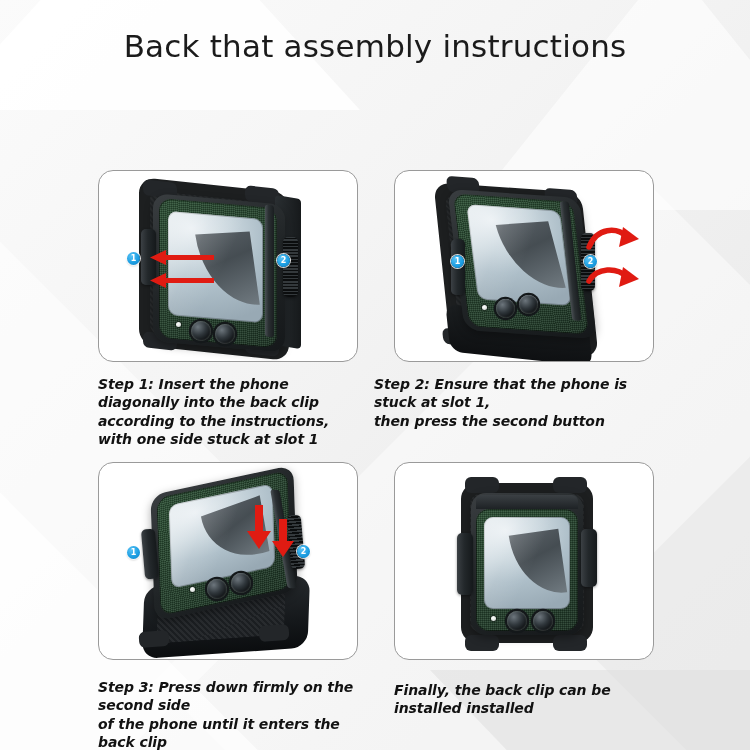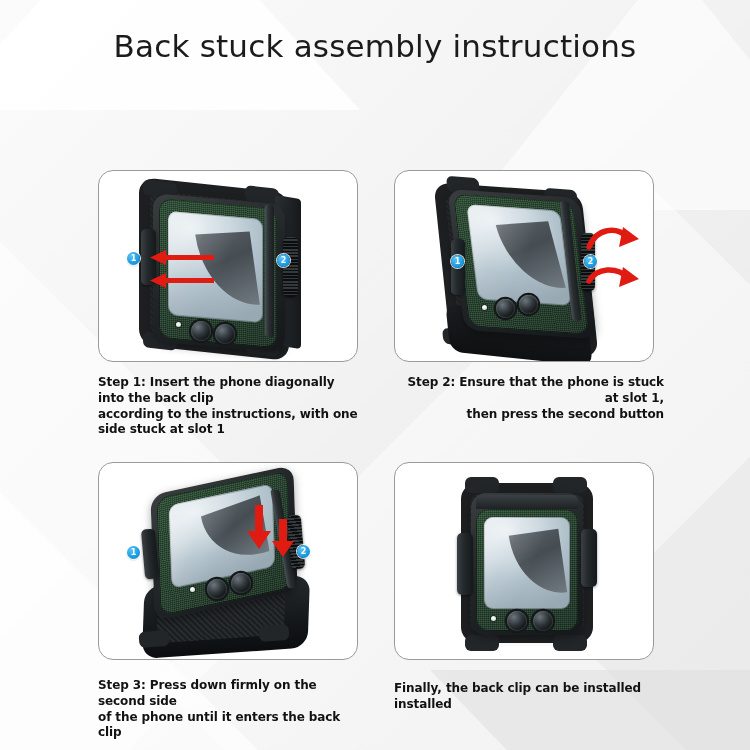--- a/index.html
+++ b/index.html
@@ -51,27 +51,28 @@
   .panel {
     position: absolute;
     background: #ffffff;
     border: 1px solid #9a9a9a;
     border-radius: 15px;
     box-sizing: border-box;
     overflow: hidden;
   }
   .caption {
     position: absolute;
-    font-size: 12px;
+    font-size: 14px;
     font-weight: bold;
     color: #121212;
     line-height: 1.32;
     letter-spacing: -.1px;
     white-space: pre-line;
     z-index: 6;
+    font-style: italic;
   }
 
   
   .stage { position:absolute; inset:0; }
 
   
   .clip-plate {
     position: absolute;
     background: #1d1f20;
     border-radius: 16px;
@@ -189,21 +190,21 @@
 <div id="page-bg">
   <div class="bg-tri" style="left:-60px;top:-120px;border-left:210px solid transparent;border-right:210px solid transparent;border-bottom:230px solid rgba(255,255,255,.85);"></div>
   <div class="bg-tri" style="right:-120px;top:-40px;border-left:200px solid transparent;border-right:200px solid transparent;border-bottom:250px solid rgba(255,255,255,.6);"></div>
   <div class="bgshape" style="left:300px;top:330px;width:700px;height:700px;transform:rotate(45deg);opacity:.45;"></div>
   <div class="bgshape" style="left:-430px;top:250px;width:620px;height:620px;transform:rotate(45deg);opacity:.5;"></div>
   <div class="bgshape" style="left:-300px;top:560px;width:520px;height:520px;transform:rotate(45deg);opacity:.7;"></div>
   <div class="bg-tri" style="right:-140px;bottom:-160px;border-left:230px solid transparent;border-right:230px solid transparent;border-top:240px solid rgba(222,222,222,.55);"></div>
   <div class="bgshape" style="left:640px;top:470px;width:330px;height:330px;transform:rotate(45deg);opacity:.35;background:#dcdcdc;"></div>
 </div>
 
-<div id="title">Back stuck assembly instructions</div>
+<div id="title">Back that assembly instructions</div>
 
 <div class="panel" style="left:98px;top:170px;width:260px;height:192px;">
   <div class="stage">
 
     <div class="clip-plate" style="left:40px;top:14px;width:150px;height:168px;transform:skewY(6deg);"></div>
     <div class="clip-ear" style="left:44px;top:10px;width:34px;height:16px;transform:skewY(6deg);"></div>
     <div class="clip-ear" style="left:146px;top:16px;width:34px;height:16px;transform:skewY(6deg);"></div>
     <div class="clip-ear" style="left:44px;top:162px;width:34px;height:16px;transform:skewY(6deg);"></div>
     <div class="clip-ear" style="left:146px;top:168px;width:34px;height:16px;transform:skewY(6deg);"></div>
 
@@ -277,21 +278,21 @@
         <path d="M4 24 C12 4, 32 4, 42 14"></path>
         <path d="M4 58 C12 44, 32 44, 42 54"></path>
       </g>
       <g fill="#e01b12">
         <path d="M38 4 L54 16 L34 24 Z"></path>
         <path d="M38 44 L54 56 L34 64 Z"></path>
       </g>
     </svg>
   </div>
 </div>
-<div class="caption" style="left:398px;top:375px;width:266px;text-align:right;">Step 2: Ensure that the phone is stuck at slot 1,
+<div class="caption" style="left:374px;top:375px;width:266px;">Step 2: Ensure that the phone is stuck at slot 1,
 then press the second button</div>
 
 <div class="panel" style="left:98px;top:462px;width:260px;height:198px;">
   <div class="stage">
 
     <div style="position:absolute;left:44px;top:118px;width:166px;height:72px;background:linear-gradient(180deg,#262a2d 0%,#14171a 65%,#0b0d0f 100%);border-radius:16px;transform:rotate(-4deg) skewX(-6deg);"></div>
     <div style="position:absolute;left:58px;top:130px;width:128px;height:46px;border-radius:10px;transform:rotate(-4deg) skewX(-6deg);background:repeating-linear-gradient(45deg,rgba(255,255,255,.06) 0 2px,rgba(0,0,0,0) 2px 4px),#1b1e21;"></div>
     <div class="clip-ear" style="left:40px;top:168px;width:30px;height:16px;transform:rotate(-4deg);"></div>
     <div class="clip-ear" style="left:160px;top:162px;width:30px;height:16px;transform:rotate(-4deg);"></div>
 

